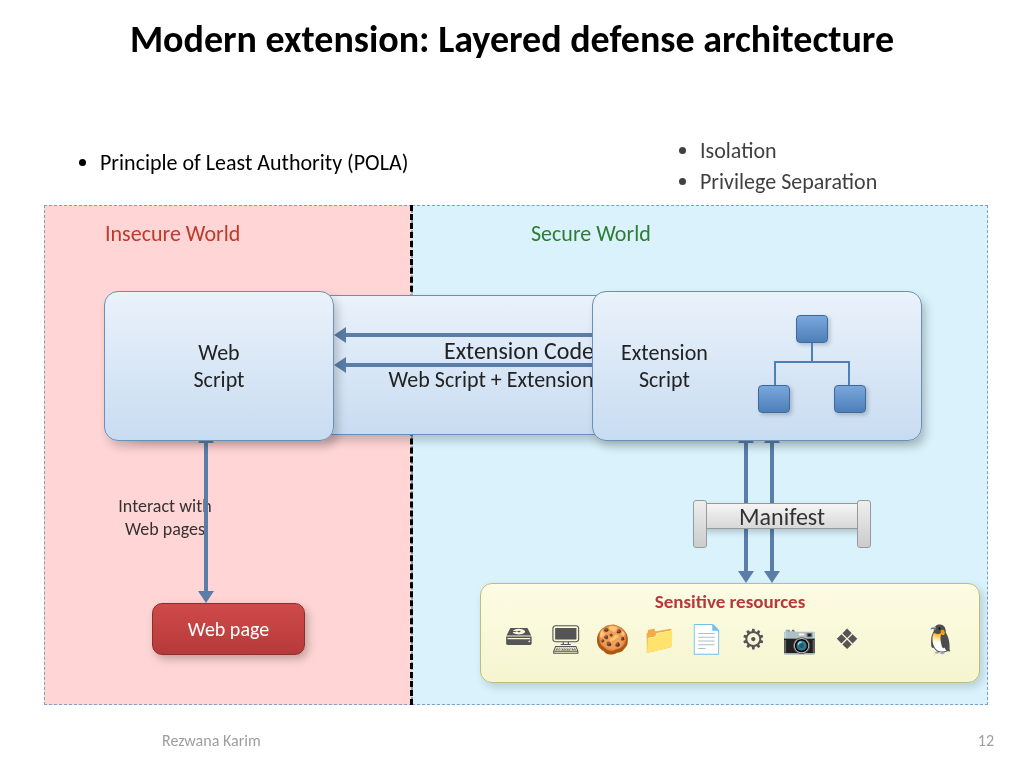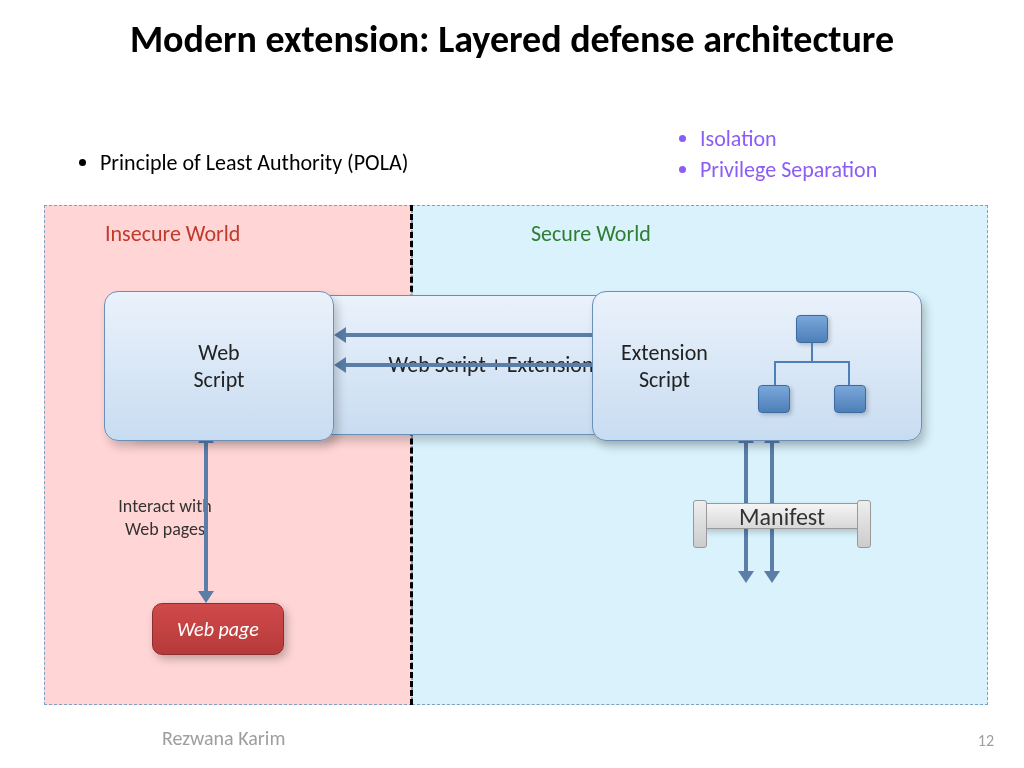--- a/index.html
+++ b/index.html
@@ -15,22 +15,22 @@
     font-size: 38px;
     color: #000;
     padding: 18px 38px 8px;
     line-height: 1.15;
   }
   .bullets-left {
     position: absolute; left: 80px; top: 148px;
     font-size: 22px; color: #000;
   }
   .bullets-right {
-    position: absolute; left: 680px; top: 124px;
-    font-size: 22px; color: #8b5cf6;
+    position: absolute; left: 680px; top: 136px;
+    font-size: 22px; color: #404040;
   }
   .bullets-left li, .bullets-right li { list-style: disc; margin-left: 20px; line-height: 1.4; }
 
   .diagram {
     position: absolute; left: 44px; top: 205px;
     width: 944px; height: 500px;
   }
   .world {
     position: absolute; top: 0; height: 500px;
     border: 1px dashed #7aa2c9;
@@ -68,26 +68,26 @@
   .core-box { left: 80px; top: 80px; width: 790px; height: 140px; font-size: 24px; }
   .core-line2 { font-size: 22px; }
   .web-script { left: 60px; top: 76px; width: 230px; height: 150px; z-index: 2; }
   .ext-script { left: 548px; top: 76px; width: 330px; height: 150px; z-index: 2;
     flex-direction: row; justify-content: flex-start; padding-left: 28px; gap: 44px; }
   .ext-script .label { text-align: center; }
   .tree { position: relative; width: 120px; height: 110px; }
   .tnode { position:absolute; width:32px; height:28px; background:linear-gradient(#7aa7db,#4d7fb8); border:1px solid #3d6a9e; border-radius:4px; box-shadow:2px 2px 4px rgba(0,0,0,.2);}
   .tline { position:absolute; background:#4d7fb8; }
   .webpage {
-    position:absolute; left:108px; top:398px; width:132px; height:52px;
+    position:absolute; left:108px; top:398px; width:153px; height:52px;
     background: linear-gradient(#d04a4a,#b63a3a);
     border:1px solid #8b2e2e; border-radius:10px;
     box-shadow: 3px 4px 8px rgba(0,0,0,.25);
     color:#fff; font-size:20px;
-    display:flex; align-items:center; justify-content:center;font-style:italic;
+    display:flex; align-items:center; justify-content:center;
   }
   .interact-label {
     position:absolute; left:46px; top:290px; width:150px;
     text-align:center; font-size:18px; color:#333; line-height:1.25;
   }
   .access-label {
     position:absolute; left:850px; top:265px; width:90px;
     text-align:center; font-size:18px; color:#333; line-height:1.25;
   }
   .manifest {
@@ -119,21 +119,21 @@
   .arrow { position:absolute; background:#5a7ea8; }
   .arrow::before, .arrow::after {
     content:""; position:absolute; width:0; height:0; border-style:solid;
   }
   .arrow.v  { width:4px; }
   .arrow.v::before { top:-10px; left:-6px; border-width:0 8px 12px 8px; border-color:transparent transparent #5a7ea8 transparent; }
   .arrow.v::after  { bottom:-10px; left:-6px; border-width:12px 8px 0 8px; border-color:#5a7ea8 transparent transparent transparent; }
   .arrow.h  { height:4px; }
   .arrow.h::before { left:-10px; top:-6px; border-width:8px 12px 8px 0; border-color:transparent #5a7ea8 transparent transparent; }
   .arrow.h.single::after { display:none; }
-  .footer-name { position:absolute; left:162px; bottom:18px; color:#9e9e9e; font-size:20px; }
+  .footer-name { position:absolute; left:162px; bottom:18px; color:#9e9e9e; font-size:16px; }
   .footer-num  { position:absolute; right:30px; bottom:18px; color:#9e9e9e; font-size:16px; }
 </style>
 </head>
 <body>
 
 <h1 class="title">Modern extension: Layered defense architecture</h1>
 
 <ul class="bullets-left">
   <li>Principle of Least Authority (POLA)</li>
 </ul>
@@ -145,20 +145,21 @@
 <div class="diagram">
   <div class="world insecure">
     <div class="world-label">Insecure World</div>
   </div>
   <div class="world secure">
     <div class="world-label">Secure World</div>
   </div>
   <div class="divider"></div>
 
   <div class="bluebox core-box">
+    <div>Extension Code</div>
     <div class="core-line2">Web Script + Extension Script</div>
   </div>
 
   <div class="arrow h single" style="left:300px; top:128px; width:250px;"></div>
   <div class="arrow h single" style="left:300px; top:158px; width:250px;"></div>
 
   <div class="bluebox web-script">
     <div style="white-space:pre-line">Web
 Script</div>
   </div>
@@ -185,16 +186,31 @@
   <div class="arrow v" style="left:726px; top:236px; height:132px;"></div>
 
   <div class="manifest">
     <span>Manifest</span>
   </div>
 
   <div class="webpage">
     <span>Web page</span>
   </div>
 
+  <div class="sensitive">
+    <div class="sensitive-title">Sensitive resources</div>
+    <div class="icon-row" id="icon-row">
+        <span class="res-icon">🖴</span>
+        <span class="res-icon">🖥</span>
+        <span class="res-icon">🍪</span>
+        <span class="res-icon">📁</span>
+        <span class="res-icon">📄</span>
+        <span class="res-icon">⚙</span>
+        <span class="res-icon">📷</span>
+        <span class="res-icon">❖</span>
+        <span class="res-icon"></span>
+        <span class="res-icon">🐧</span>
+      </div>
+  </div>
 </div>
 
 <div class="footer-name">Rezwana Karim</div>
 <div class="footer-num">12</div>
 
 </body></html>

